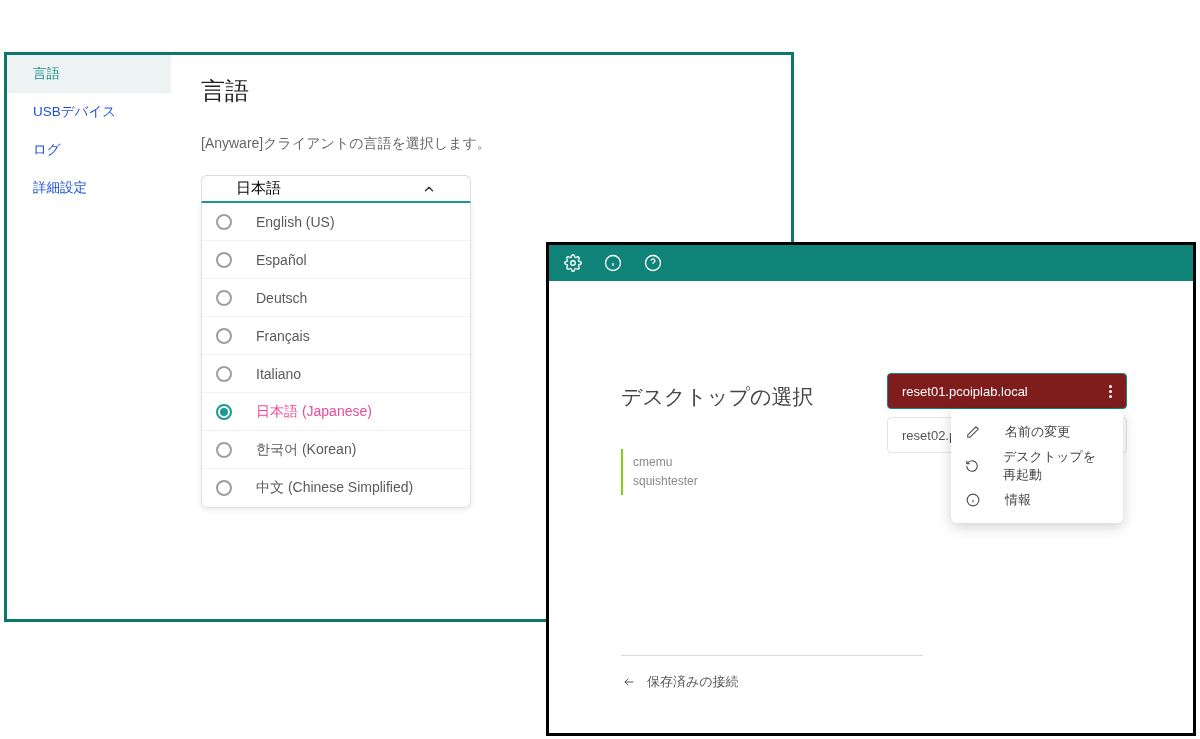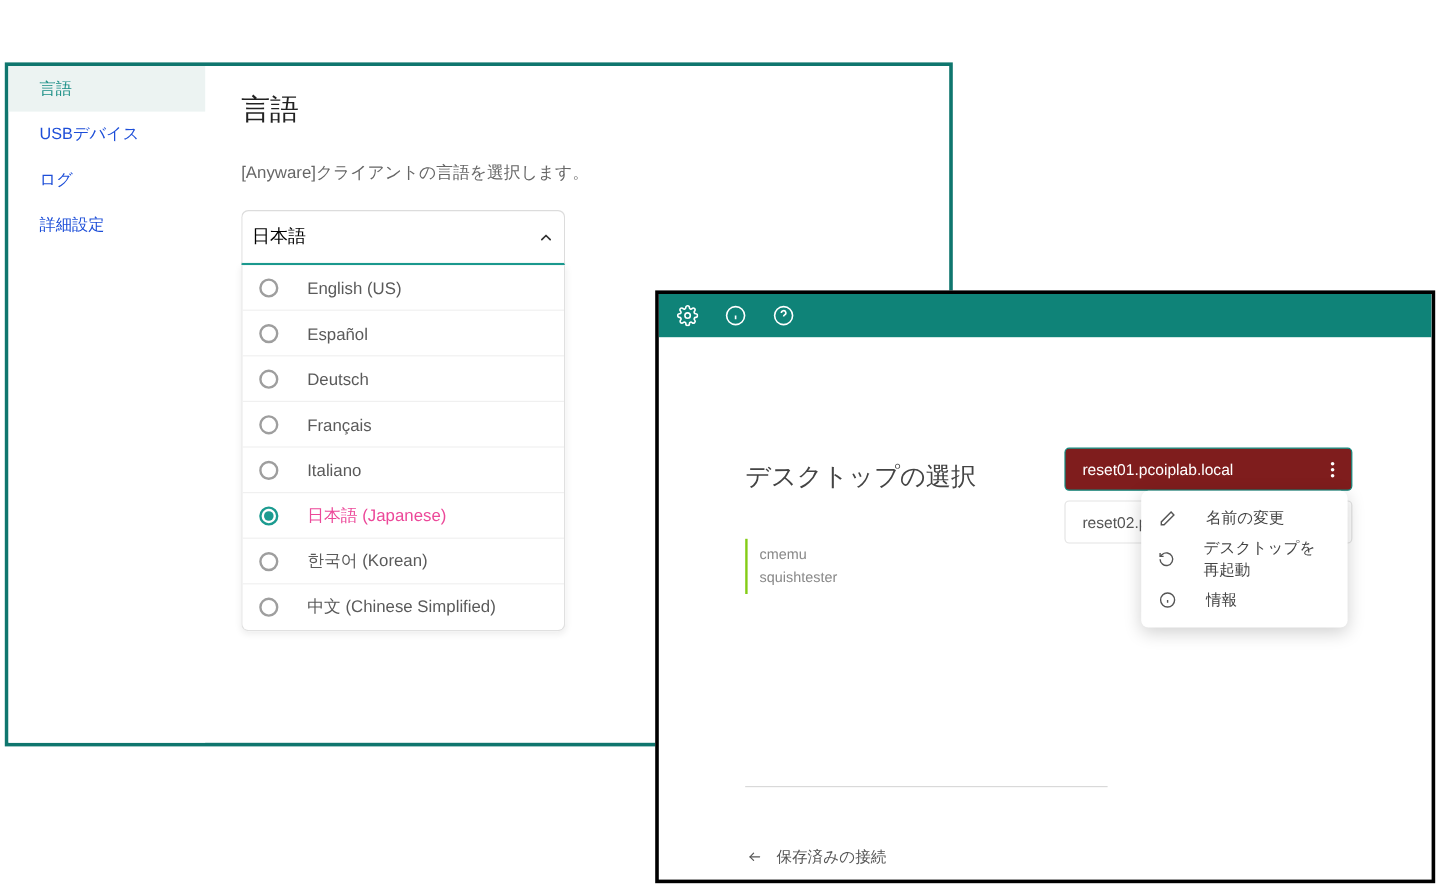--- a/index.html
+++ b/index.html
@@ -59,25 +59,25 @@
   }
   .page-sub {
     font-size: 14px;
     color: #666;
     margin-bottom: 22px;
   }
 
   .select-wrap { width: 270px; }
   .select-btn {
     width: 100%;
-    height: 46px;
+    height: 28px;
     border: 1px solid #dcdcdc;
     border-radius: 6px 6px 0 0;
     background: #fff;
-    padding: 0 8px;
+    padding: 0 34px;
     display: flex;
     align-items: center;
     justify-content: space-between;
     font-size: 15px;
     cursor: pointer;
     border-bottom: 2px solid #1b9b90;
   }
   .select-list {
     border: 1px solid #e0e0e0;
     border-top: none;
@@ -227,21 +227,20 @@
   .back-link {
     position: absolute;
     left: 72px;
     top: 392px;
     font-size: 13px;
     color: #555;
     display: flex;
     align-items: center;
     gap: 10px;
     cursor: pointer;
-    margin-top: 32px;
   }
 
   svg { display: block; }
 </style>
 </head>
 <body>
 
 <div class="win-settings">
   <div class="sidebar">
     <div class="sidebar-item selected"><span>言語</span></div>

